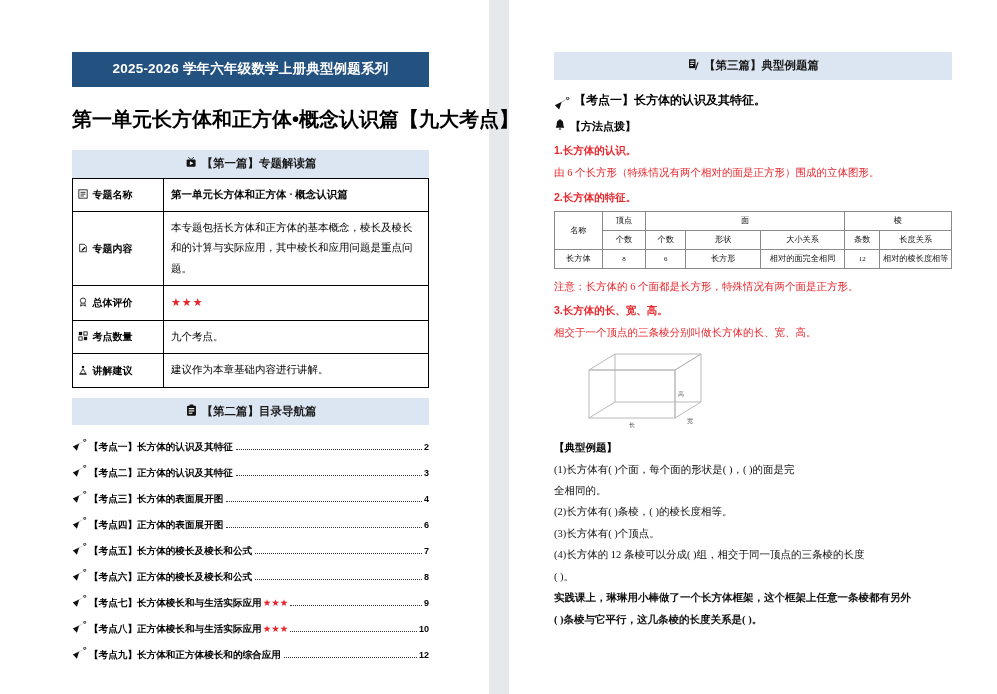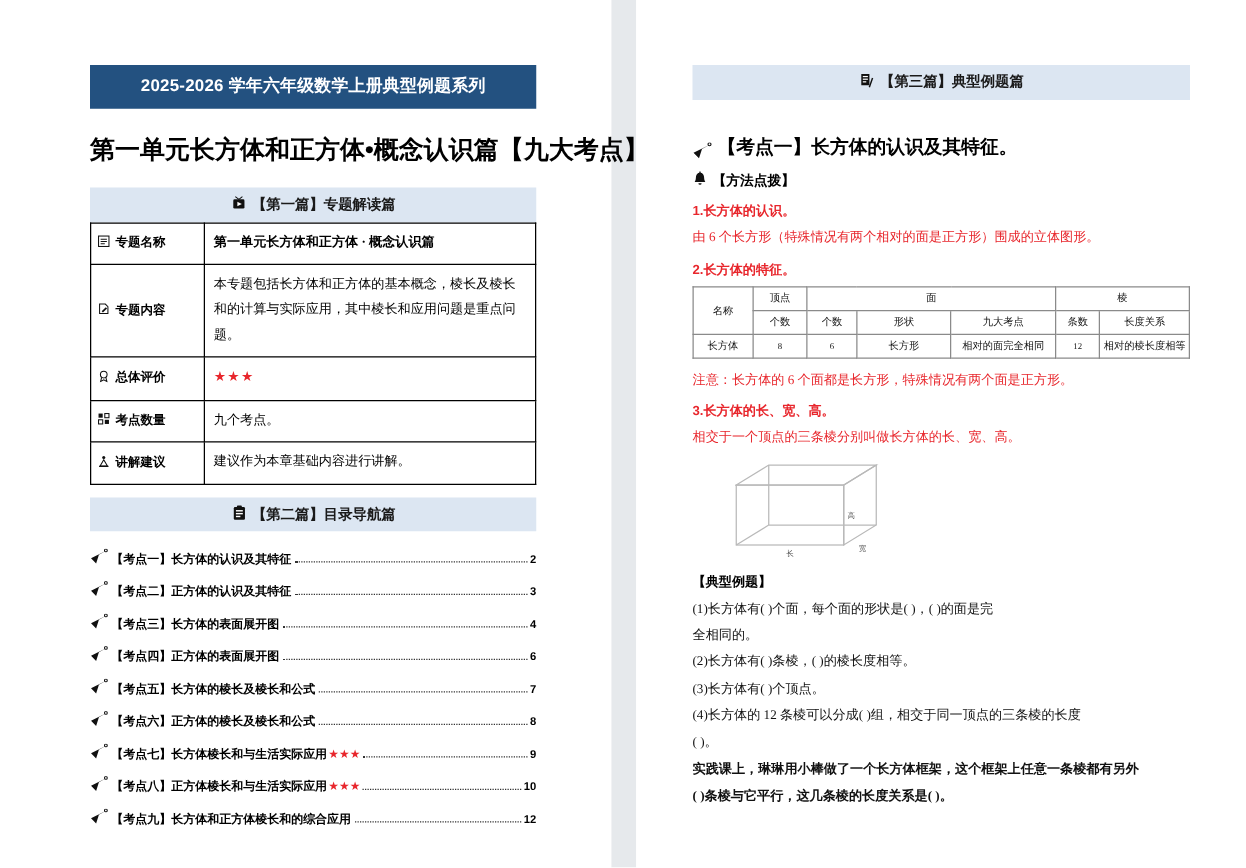--- a/index.html
+++ b/index.html
@@ -73,21 +73,21 @@
   .toc-page{font-size:9px;font-weight:bold;}
   .cursor-ico{
     width:15px;height:13px;flex:0 0 15px;margin-right:2px;
     position:relative;top:2px;
   }
 
   
   .kp-title{
     display:flex;align-items:center;gap:3px;
     font-family:"Liberation Sans","DejaVu Sans",sans-serif;
-    font-weight:bold;font-size:15px;color:#000;margin:28px 0 10px;
+    font-weight:bold;font-size:12px;color:#000;margin:12px 0 10px;
   }
   .method{
     display:flex;align-items:center;gap:4px;
     font-family:"Liberation Sans","DejaVu Sans",sans-serif;
     font-weight:bold;font-size:11px;color:#000;margin:0 0 9px 0;
   }
   .red-h{color:#e8262c;font-weight:bold;font-size:10.5px;
     font-family:"Liberation Sans","DejaVu Sans",sans-serif;margin:8px 0 6px;}
   .red-p{color:#e8262c;font-size:10.5px;line-height:1.75;margin:0 0 9px;}
 
@@ -394,21 +394,21 @@
         <tr>
           <th rowspan="2">名称</th>
           <th>顶点</th>
           <th colspan="3">面</th>
           <th colspan="2">棱</th>
         </tr>
         <tr>
           <th>个数</th>
           <th>个数</th>
           <th>形状</th>
-          <th>九大考点</th>
+          <th>大小关系</th>
           <th>条数</th>
           <th>长度关系</th>
         </tr>
         <tr>
           <td>长方体</td>
           <td class="num">8</td>
           <td class="num">6</td>
           <td>长方形</td>
           <td>相对的面完全相同</td>
           <td class="num">12</td>

